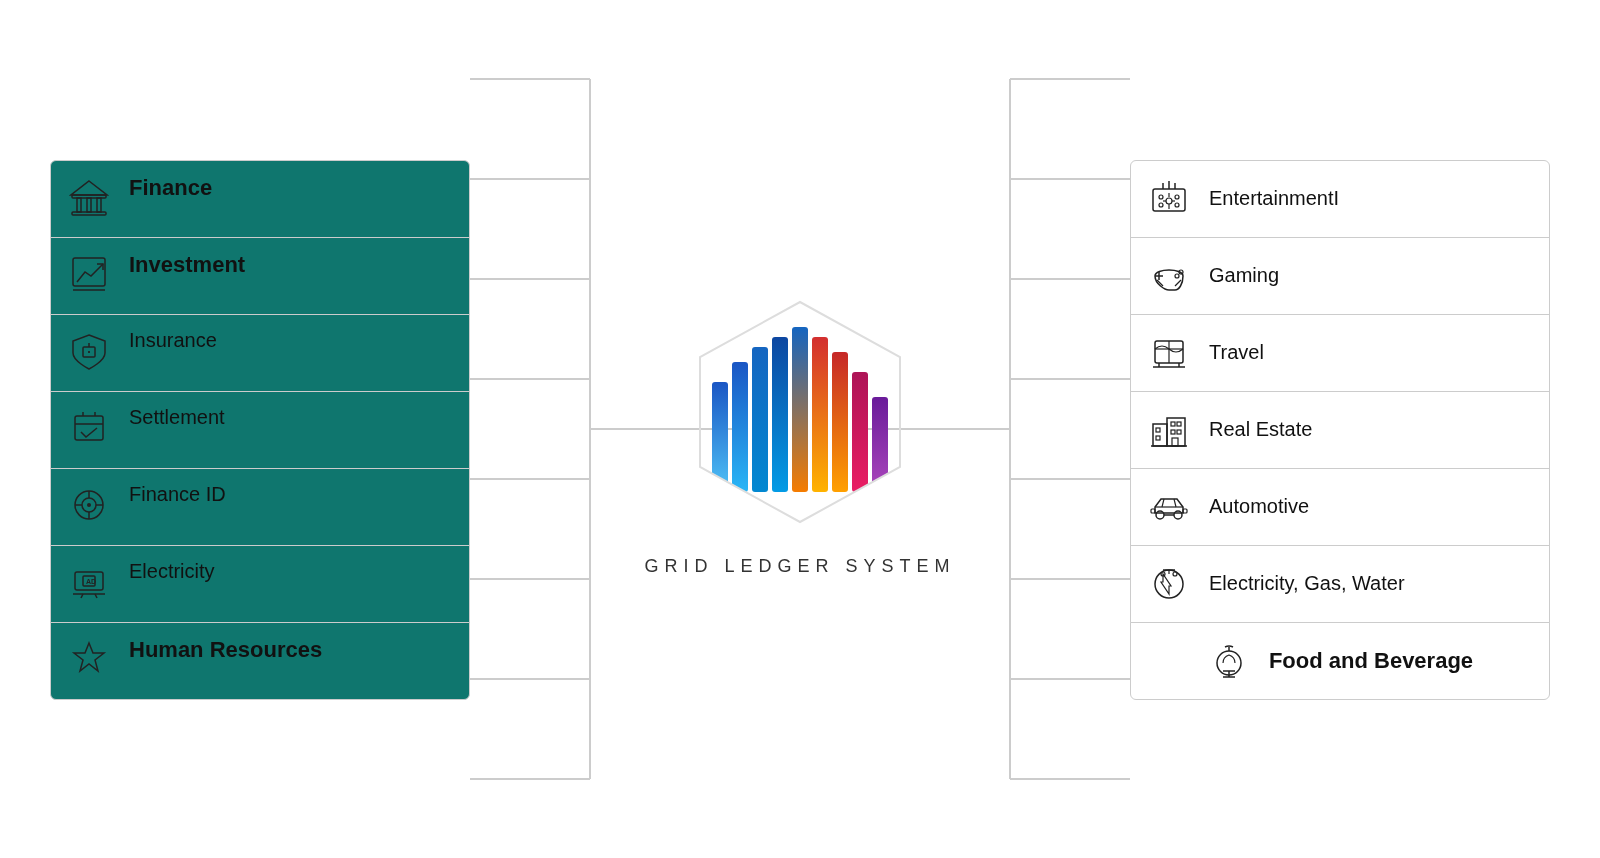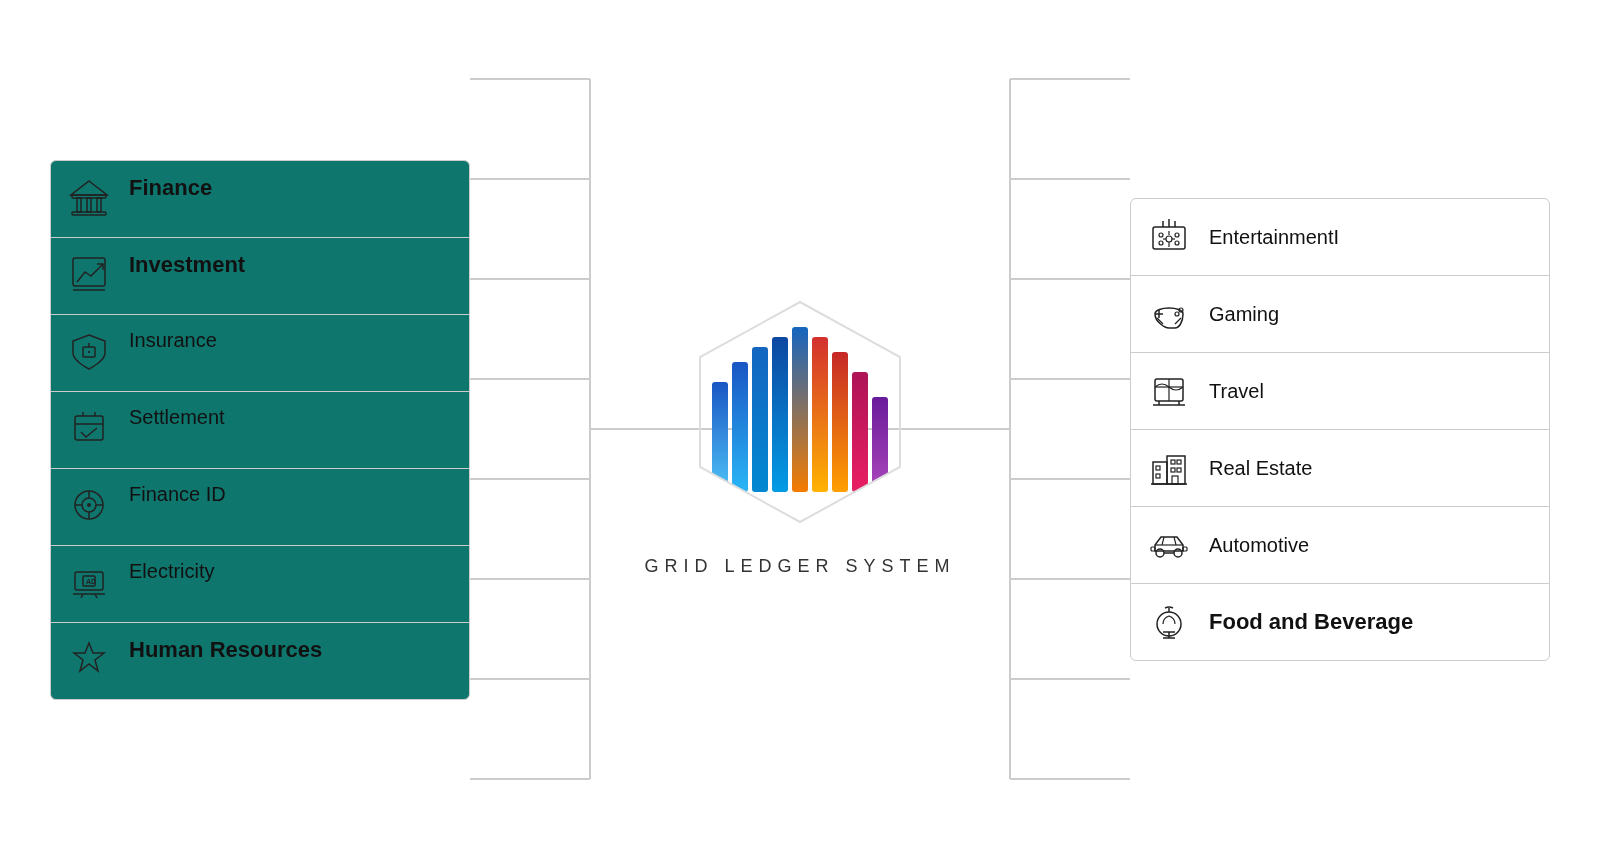--- a/index.html
+++ b/index.html
@@ -55,21 +55,21 @@
       display: flex;
       align-items: center;
       gap: 18px;
       padding: 10px 16px;
       border: 1.5px solid #ccc;
       background: #fff;
       margin-bottom: -1px;
       height: 78px;
     }
     .right-item:first-child { border-radius: 6px 6px 0 0; }
-    .right-item:last-child { border-radius: 0 0 6px 6px; }
+    .right-item:last-child { border-radius: 0 0 6px 6px; justify-content: center; }
 
     .item-icon {
       width: 44px;
       height: 44px;
       flex-shrink: 0;
       display: flex;
       align-items: center;
       justify-content: center;
       font-size: 28px;
     }
@@ -401,20 +401,33 @@
           <line x1="6" y1="20" x2="34" y2="20" stroke="#222" stroke-width="1.2"></line>
           <line x1="15" y1="12" x2="13" y2="20" stroke="#222" stroke-width="1.2"></line>
           <line x1="25" y1="12" x2="27" y2="20" stroke="#222" stroke-width="1.2"></line>
           <rect x="2" y="22" width="4" height="4" rx="1" stroke="#222" stroke-width="1.2" fill="none"></rect>
           <rect x="34" y="22" width="4" height="4" rx="1" stroke="#222" stroke-width="1.2" fill="none"></rect>
         </svg>
       </div>
       <span class="item-label">Automotive</span>
     </div>
 
+    <div class="right-item">
+      <div class="item-icon">
+        <svg width="40" height="40" viewBox="0 0 40 40" fill="none" xmlns="http://www.w3.org/2000/svg">
+          <circle cx="20" cy="20" r="14" stroke="#222" stroke-width="1.5" fill="none"></circle>
+          <path d="M14 10 L14 18 L12 18 L20 30 L20 22 L22 22 Z" stroke="#222" stroke-width="1.2" fill="none"></path>
+          <circle cx="14" cy="10" r="2" stroke="#222" stroke-width="1.2" fill="none"></circle>
+          <circle cx="26" cy="10" r="2" stroke="#222" stroke-width="1.2" fill="none"></circle>
+          <line x1="14" y1="6" x2="26" y2="6" stroke="#222" stroke-width="1.5"></line>
+          <line x1="20" y1="6" x2="20" y2="10" stroke="#222" stroke-width="1.2"></line>
+        </svg>
+      </div>
+      <span class="item-label">Electricity, Gas, Water</span>
+    </div>
 
     <div class="right-item">
       <div class="item-icon">
         <svg width="40" height="40" viewBox="0 0 40 40" fill="none" xmlns="http://www.w3.org/2000/svg">
           <circle cx="20" cy="22" r="12" stroke="#222" stroke-width="1.5" fill="none"></circle>
           <path d="M14 22 Q14 16 20 14 Q26 16 26 22" stroke="#222" stroke-width="1.2" fill="none"></path>
           <line x1="20" y1="10" x2="20" y2="6" stroke="#222" stroke-width="1.5"></line>
           <path d="M16 6 Q20 4 24 6" stroke="#222" stroke-width="1.5" fill="none"></path>
           <line x1="14" y1="30" x2="26" y2="30" stroke="#222" stroke-width="1.5"></line>
           <line x1="20" y1="30" x2="20" y2="36" stroke="#222" stroke-width="1.5"></line>

